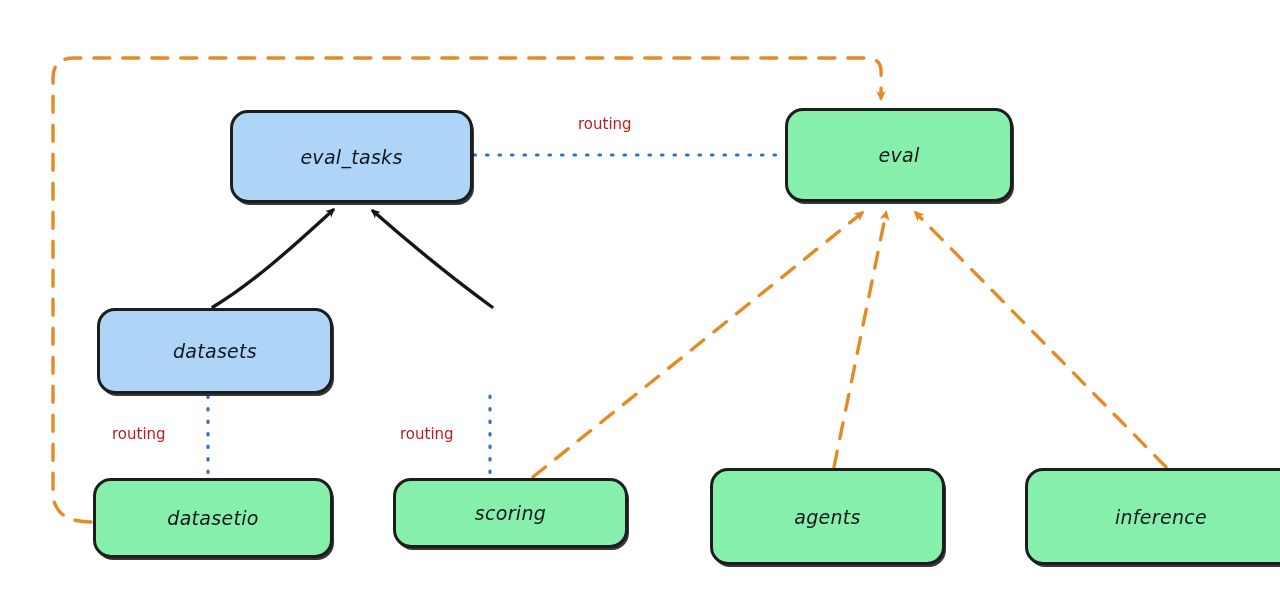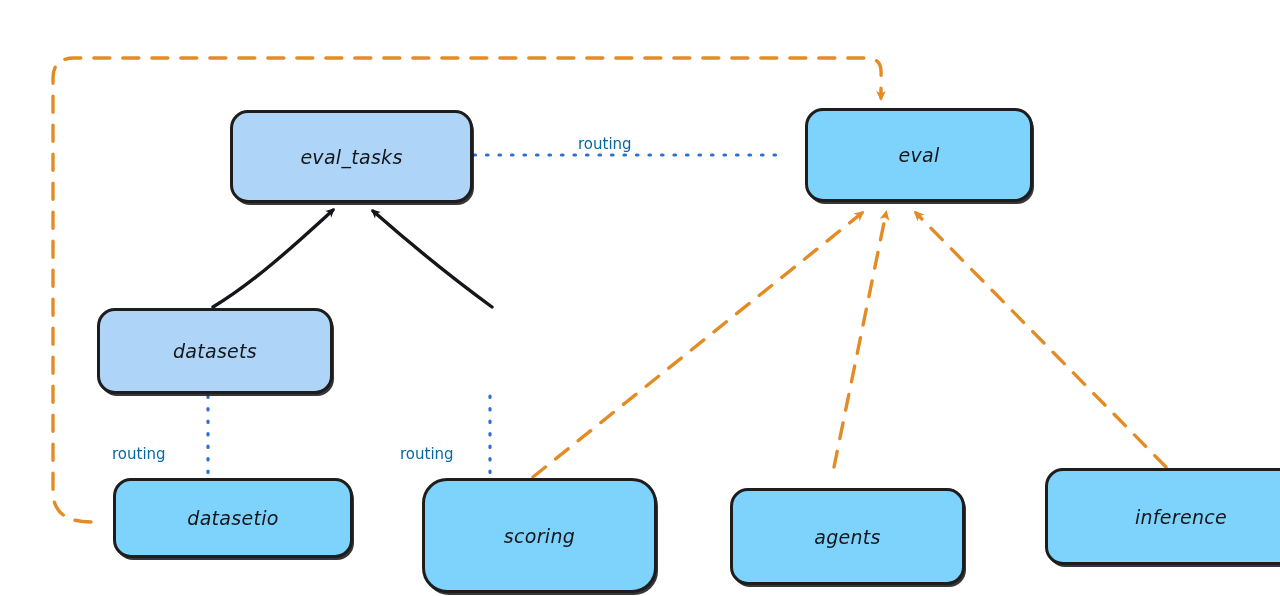--- a/index.html
+++ b/index.html
@@ -37,35 +37,33 @@
     font-family: "DejaVu Sans", sans-serif;
     letter-spacing: 0.3px;
     z-index: 3;
     box-shadow: 2px 3px 0 -1px rgba(20,20,20,0.85);
     font-style: italic;
   }
   .node-api {
     background: #aed4f7;
   }
   .node-provider {
-    background: #7dd3fc;
-    margin-left: 20px;
+    background: #86efac;
   }
   .node-label {
     display: block;
     pointer-events: none;
   }
   .edge-label {
     position: absolute;
-    color: #0369a1;
+    color: #b91c1c;
     font-size: 15px;
     font-family: "DejaVu Sans", sans-serif;
     white-space: nowrap;
     z-index: 4;
-    margin-top: 20px;
   }
 </style>
 </head>
 <body>
 
 <div id="canvas">
 
   <svg id="edge-layer" viewBox="0 0 1280 596" xmlns="http://www.w3.org/2000/svg">
     <defs>
       <marker id="arrow-black" markerWidth="11" markerHeight="11" refX="7" refY="5" orient="auto" markerUnits="userSpaceOnUse">
@@ -117,25 +115,25 @@
 
   <div class="node node-api" style="left:97px; top:308px; width:236px; height:86px;">
     <span class="node-label">datasets</span>
   </div>
 
 
   <div class="node node-provider" style="left:93px; top:478px; width:240px; height:80px;">
     <span class="node-label">datasetio</span>
   </div>
 
-  <div class="node node-provider" style="left:402px; top:478px; width:235px; height:115px;border-radius:25px;">
+  <div class="node node-provider" style="left:393px; top:478px; width:235px; height:70px;">
     <span class="node-label">scoring</span>
   </div>
 
-  <div class="node node-provider" style="left:710px; top:488px; width:235px; height:97px;">
+  <div class="node node-provider" style="left:710px; top:468px; width:235px; height:97px;">
     <span class="node-label">agents</span>
   </div>
 
   <div class="node node-provider" style="left:1025px; top:468px; width:272px; height:97px;">
     <span class="node-label">inference</span>
   </div>
 
   <span class="edge-label" style="left:578px; top:115px;">routing</span>
 
   <span class="edge-label" style="left:112px; top:425px;">routing</span>

